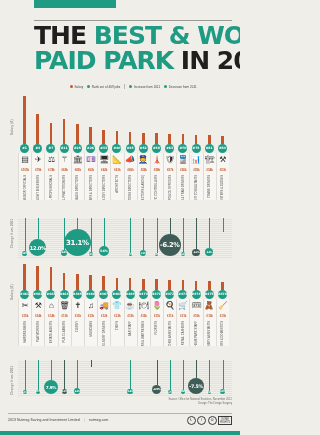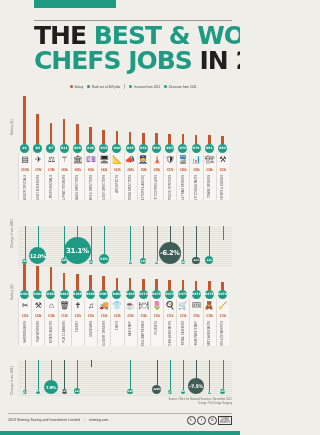--- a/index.html
+++ b/index.html
@@ -78,21 +78,21 @@
 <body>
 
 <div class="page">
 
   <div class="topbar"></div>
   <div class="hrule"></div>
 
   <div class="title">
     <div class="l1"><span class="dark">THE</span>
       <span class="teal">BEST &amp; WORST</span></div>
-    <div class="l2"><span class="teal">CHEFS JOBS</span>
+    <div class="l2"><span class="teal">PAID PARK</span>
       <span class="dark">IN 2012</span></div>
   </div>
 
   <div class="legend">
     <div class="lg">
       <span class="dot o"></span>
       <span class="tx">Salary</span>
       </div>
     <div class="lg">
       <span class="dot t"></span>
@@ -325,21 +325,21 @@
         <div class="cell namecell">
           <span>CRANE DRIVERS</span>
         </div>
         <div class="cell namecell">
           <span>BARRISTERS &amp; JUDGES</span>
         </div>
       </div>
     </div>
 
   <div class="axis-label" style="left:10px;top:248px;">Change from 2011</div>
-  <div class="band" id="best-band" style="top:226px;height:40px;">
+  <div class="band" id="best-band" style="top:218px;height:40px;">
       <div class="lead" style="left: 6.6px; top: 0px; height: 33px;"></div>
       <div class="bub" style="left: 4.1px; top: 33px; width: 5px; height: 5px; font-size: 2.4px;">3.8%</div>
       <div class="lead" style="left: 19.8px; top: 0px; height: 21px;"></div>
       <div class="bub" style="left: 11.3px; top: 21px; width: 17px; height: 17px; font-size: 5.1px;">12.0%</div>
       <div class="lead" style="left: 46.2px; top: 0px; height: 31.5px;"></div>
       <div class="bub" style="left: 42.95px; top: 31.5px; width: 6.5px; height: 6.5px; font-size: 2.4px;">4.8%</div>
       <div class="lead" style="left: 59.4px; top: 0px; height: 11px;"></div>
       <div class="bub" style="left: 45.9px; top: 11px; width: 27px; height: 27px; font-size: 7px;">31.1%</div>
       <div class="lead" style="left: 72.6px; top: 0px; height: 34px;"></div>
       <div class="bub" style="left: 70.6px; top: 34px; width: 4px; height: 4px; font-size: 2.4px;">1.0%</div>

